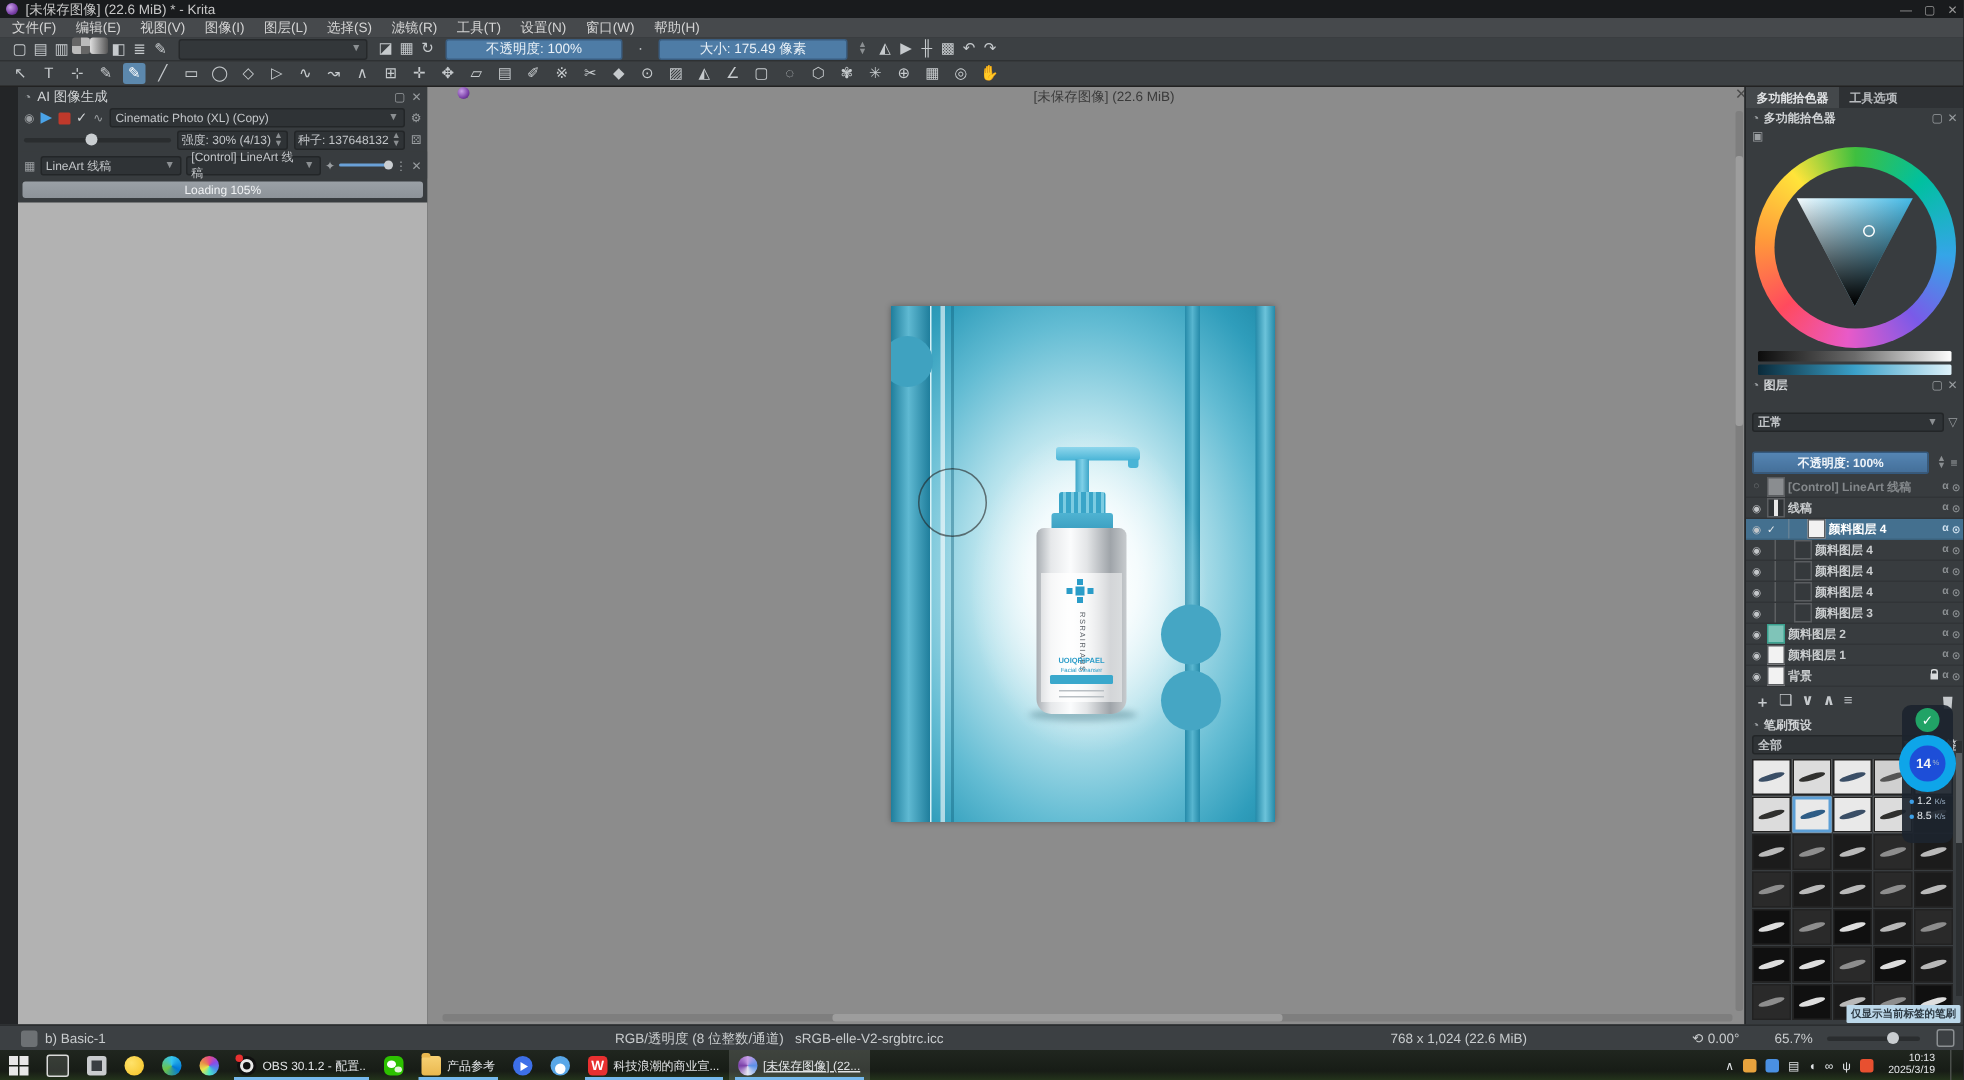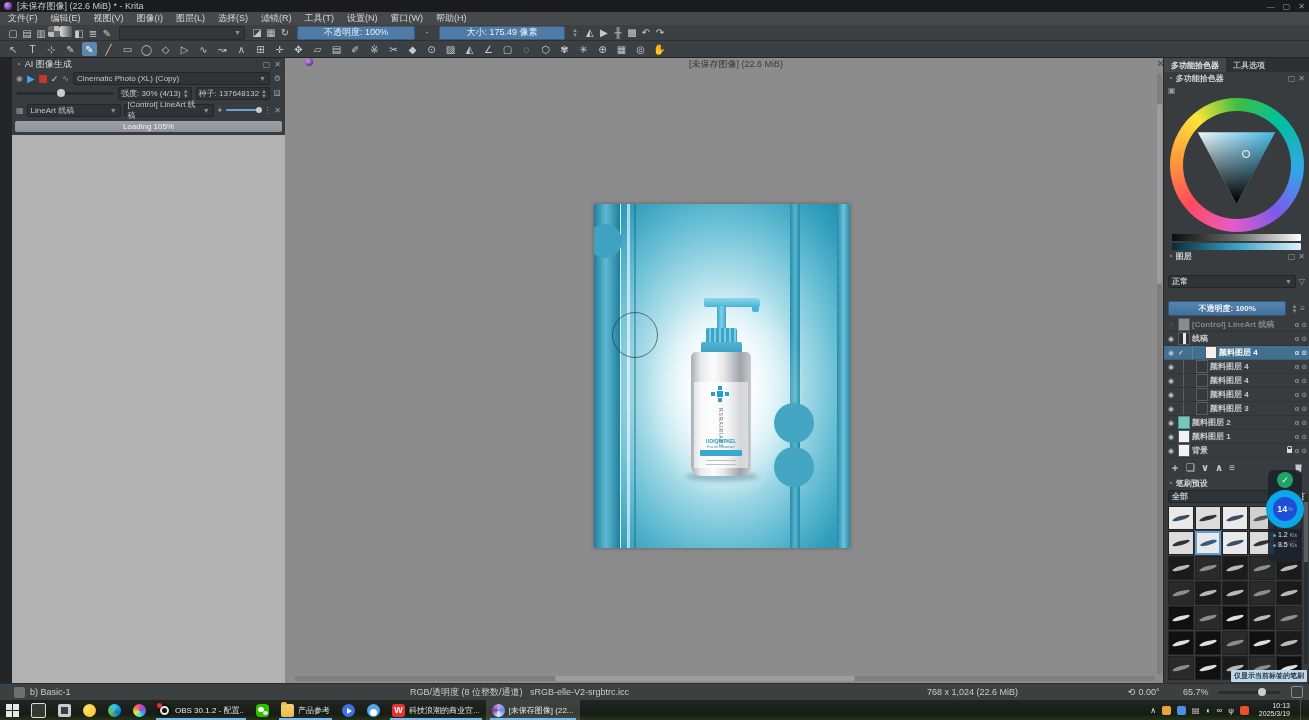--- a/index.html
+++ b/index.html
@@ -157,21 +157,21 @@
   .sb-dims{position:absolute;left:927px;}
   .sb-angle{position:absolute;left:1128px;display:flex;align-items:center;gap:3px;}
   .sb-zoom{position:absolute;left:1183px;}
   .sb-slider{position:absolute;left:1218px;top:7px;width:62px;height:3px;background:#2a2d2f;border-radius:2px;}
   .sb-slider::after{content:'';position:absolute;left:40px;top:-3px;width:8px;height:8px;border-radius:50%;background:#caced1;}
   .sb-end{position:absolute;right:6px;width:10px;height:10px;border:1px solid #8b8f92;border-radius:2px;}
   
   .taskbar{left:0;top:700px;width:1309px;height:20px;background:linear-gradient(#20261f 0%,#171c16 70%,#24331b 100%);display:flex;align-items:center;box-sizing:border-box;z-index:6;}
   .tk-btn{height:20px;display:flex;align-items:center;gap:4px;padding:0 6px;position:relative;color:#e2e4e6;font-size:8px;}
   .tk-btn.running::after{content:'';position:absolute;left:4px;right:4px;bottom:0;height:2px;background:#76b9ed;}
-  .tk-btn.active{background:rgba(255,255,255,.14);}
+  .tk-btn.active{background:rgba(255,255,255,.14);text-decoration:underline;}
   .tk-icon{width:13px;height:13px;flex:none;position:relative;border-radius:3px;}
   .icon-start{background:transparent;border-radius:0;display:grid;grid-template-columns:6px 6px;grid-template-rows:6px 6px;gap:1px;}
   .icon-start i{background:#e8e8e8;}
   .icon-taskview{border:1px solid #dadada;border-radius:2px;background:rgba(255,255,255,.12);}
   .icon-explorer{background:#caccce;border-radius:2px;}
   .icon-explorer::after{content:'';position:absolute;inset:3px;background:#3a3e42;}
   .icon-yellow{background:radial-gradient(circle at 35% 35%,#ffe26a,#f5c324);border-radius:50%;}
   .icon-edge{background:conic-gradient(#35c5f0,#0078d7,#6cc24a,#35c5f0);border-radius:50%;}
   .icon-photos{background:conic-gradient(#e84a8a,#8a4ae8,#4a90e8,#4ae8c8,#e8e44a,#e8884a,#e84a8a);border-radius:50%;}
   .icon-obs{background:#111;border-radius:50%;}

